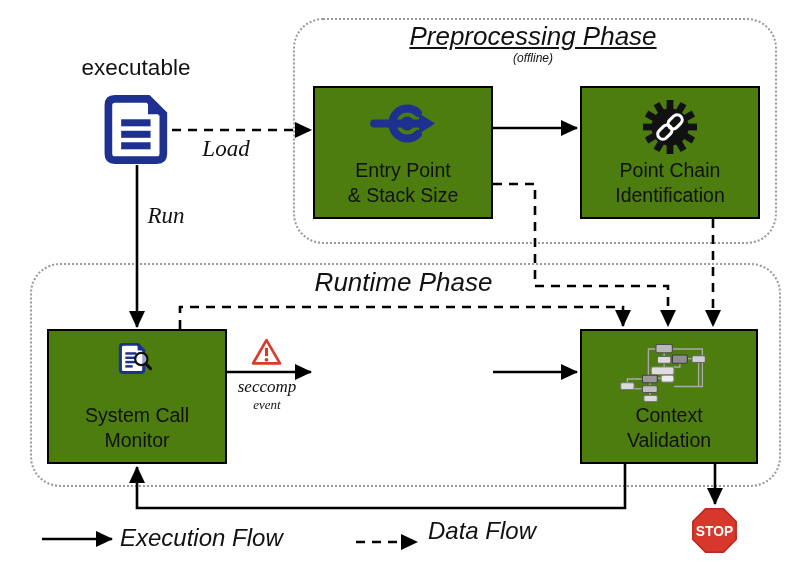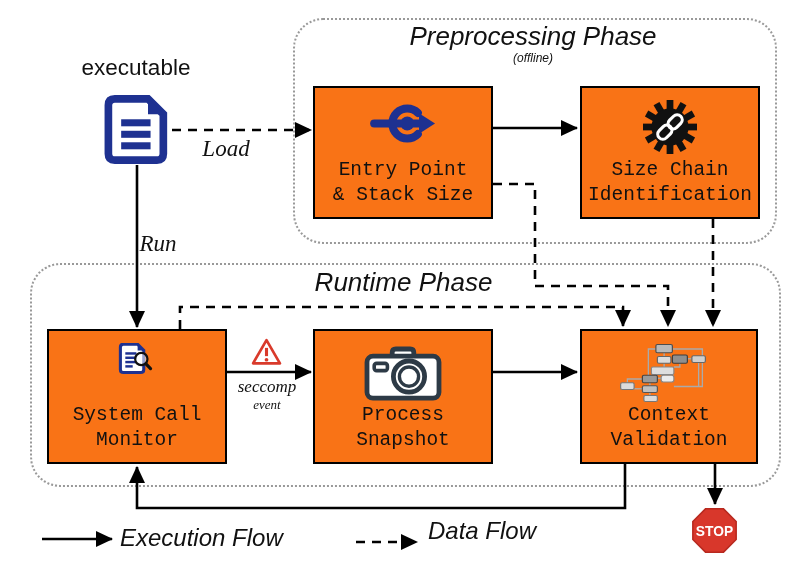--- a/index.html
+++ b/index.html
@@ -1,39 +1,39 @@
 <!DOCTYPE html>
 <html><head>
 <meta charset="utf-8">
 <style>
   html,body{margin:0;padding:0;background:#fff;}
   .stage{position:relative;width:802px;height:576px;background:#fff;overflow:hidden;
          font-family:"Liberation Sans",sans-serif;color:#111;}
   .phase-box{position:absolute;border:2.5px dotted #999;border-radius:30px;background:transparent;}
   .phase-title{position:absolute;font-style:italic;font-size:26px;text-align:center;color:#111;}
   .phase-sub{position:absolute;font-style:italic;font-size:12px;text-align:center;color:#111;}
-  .node{position:absolute;background:#f97316;border:2.5px solid #000;box-sizing:border-box;
+  .node{position:absolute;background:#4d7c0f;border:2.5px solid #000;box-sizing:border-box;
         display:flex;flex-direction:column;align-items:center;justify-content:space-between;
-        padding:12px 4px 9px 4px;z-index:2;font-family:Liberation Mono, monospace;}
+        padding:12px 4px 9px 4px;z-index:2;}
   .nlabel{font-size:19.5px;line-height:25px;text-align:center;white-space:nowrap;}
   .freelabel{position:absolute;text-align:center;}
   .serifit{font-family:"Liberation Serif",serif;font-style:italic;}
   .sansit{font-style:italic;}
   .wires{position:absolute;left:0;top:0;z-index:3;pointer-events:none;}
   .icn{display:block;}
 </style>
 </head>
 <body>
 
 <div class="stage">
 
   <div class="phase-box" style="left:293px;top:18px;width:480px;height:222px;"></div>
   <div class="phase-box" style="left:30px;top:263px;width:747px;height:220px;"></div>
 
-  <div class="phase-title" style="left:293px;top:21px;width:480px;">Preprocessing Phase</div>
+  <div class="phase-title" style="left:293px;top:21px;width:480px;text-decoration:underline;">Preprocessing Phase</div>
   <div class="phase-sub" style="left:293px;top:51px;width:480px;">(offline)</div>
   <div class="phase-title" style="left:30px;top:267px;width:747px;">Runtime Phase</div>
 
   <div class="freelabel" style="left:46px;top:55px;width:180px;font-size:22.5px;">executable</div>
   <svg class="icn" style="position:absolute;left:103px;top:95px;" width="67" height="69" viewBox="0 0 52 54">
     <path d="M9,3 H35 L47,15 V46 q0,5 -5,5 H9 q-5,0 -5,-5 V8 q0,-5 5,-5 Z" fill="#fff" stroke="#1e3191" stroke-width="6"></path>
     <path d="M35,3 V15 H47 Z" fill="#1e3191"></path>
     <rect x="14" y="19" width="23" height="5.5" fill="#1e3191"></rect>
     <rect x="14" y="28" width="23" height="5.5" fill="#1e3191"></rect>
     <rect x="14" y="37" width="23" height="5.5" fill="#1e3191"></rect>
@@ -68,21 +68,21 @@
         <rect x="21" y="0" width="6" height="9" transform="rotate(300 24 24)"></rect>
         <rect x="21" y="0" width="6" height="9" transform="rotate(330 24 24)"></rect>
       </g>
       <circle cx="24" cy="24" r="16.5" fill="#111"></circle>
       <g transform="rotate(-45 24 24)" fill="none" stroke="#fff" stroke-width="2.8">
         <rect x="10.5" y="19.5" width="14" height="9" rx="4.5"></rect>
         <rect x="23.5" y="19.5" width="14" height="9" rx="4.5"></rect>
       </g>
     </svg>
     <div>
-      <div class="nlabel">Size Chain</div>
+      <div class="nlabel">Point Chain</div>
       <div class="nlabel">Identification</div>
     </div>
   </div>
 
   <div class="node" style="left:47px;top:329px;width:180px;height:135px;gap:28px;">
     <svg class="icn" width="74" height="64" viewBox="0 0 60 52">
       <path d="M8,2 H31 L41,12 V43 q0,5 -5,5 H8 q-5,0 -5,-5 V7 q0,-5 5,-5 Z" fill="#fff" stroke="#1e3191" stroke-width="5"></path>
       <path d="M31,2 V12 H41 Z" fill="#1e3191"></path>
       <rect x="11" y="15" width="18" height="4" fill="#1e3191"></rect>
       <rect x="11" y="22" width="18" height="4" fill="#1e3191"></rect>
@@ -90,33 +90,20 @@
       <rect x="11" y="36" width="12" height="4" fill="#1e3191"></rect>
       <circle cx="37" cy="26" r="10" fill="#fff" fill-opacity="0.55" stroke="#111" stroke-width="3.6"></circle>
       <path d="M44.5,34 L52,41.5" stroke="#111" stroke-width="5.2" stroke-linecap="round"></path>
     </svg>
     <div>
       <div class="nlabel">System Call</div>
       <div class="nlabel">Monitor</div>
     </div>
   </div>
 
-  <div class="node" style="left:313px;top:329px;width:180px;height:135px;">
-    <svg class="icn" width="80" height="60" viewBox="0 0 66 50">
-      <path d="M24,12 V8 q0,-3 3,-3 h12 q3,0 3,3 v4" fill="#fff" stroke="#2d3a46" stroke-width="4"></path>
-      <rect x="3" y="11" width="60" height="35" rx="5" fill="#fff" stroke="#2d3a46" stroke-width="4"></rect>
-      <rect x="9" y="17" width="11" height="6" rx="2" fill="#fff" stroke="#2d3a46" stroke-width="3"></rect>
-      <circle cx="38" cy="28" r="13" fill="none" stroke="#2d3a46" stroke-width="4"></circle>
-      <circle cx="38" cy="28" r="8" fill="none" stroke="#2d3a46" stroke-width="2.8"></circle>
-    </svg>
-    <div>
-      <div class="nlabel">Process</div>
-      <div class="nlabel">Snapshot</div>
-    </div>
-  </div>
 
   <div class="node" style="left:580px;top:329px;width:178px;height:135px;">
     <svg class="icn" width="132" height="70" viewBox="0 0 135 80">
       <g fill="none" stroke="#aaa" stroke-width="1.8">
         <path d="M60,8 H40 V46 H52"></path>
         <path d="M72,8 H112 V58 H74"></path>
         <path d="M107,26 V58"></path>
         <path d="M61,13 V18"></path>
         <path d="M61,27 V32"></path>
         <path d="M92,21 H98"></path>
@@ -140,21 +127,21 @@
         <rect x="34" y="70" width="18" height="8" rx="2" fill="#dcdcdc" stroke="#777"></rect>
       </g>
     </svg>
     <div>
       <div class="nlabel">Context</div>
       <div class="nlabel">Validation</div>
     </div>
   </div>
 
   <div class="freelabel serifit" style="left:186px;top:136px;width:80px;font-size:23px;">Load</div>
-  <div class="freelabel serifit" style="left:127px;top:203px;width:62px;font-size:23px;margin-top:28px;">Run</div>
+  <div class="freelabel serifit" style="left:135px;top:203px;width:62px;font-size:23px;">Run</div>
   <div class="freelabel serifit" style="left:222px;top:377px;width:90px;font-size:17px;">seccomp</div>
   <div class="freelabel serifit" style="left:222px;top:397px;width:90px;font-size:13px;">event</div>
 
   <svg class="icn" style="position:absolute;left:251px;top:338px;z-index:4;" width="31" height="28" viewBox="0 0 30 27">
     <path d="M15,2 L28,24.5 H2 Z" fill="#fff" stroke="#d93a2b" stroke-width="2.6" stroke-linejoin="round"></path>
     <path d="M15,9.5 V17.5" stroke="#d93a2b" stroke-width="3"></path>
     <circle cx="15" cy="21" r="1.8" fill="#d93a2b"></circle>
   </svg>
 
   <svg class="icn" style="position:absolute;left:691px;top:507px;z-index:4;" width="47" height="47" viewBox="0 0 46 46">

